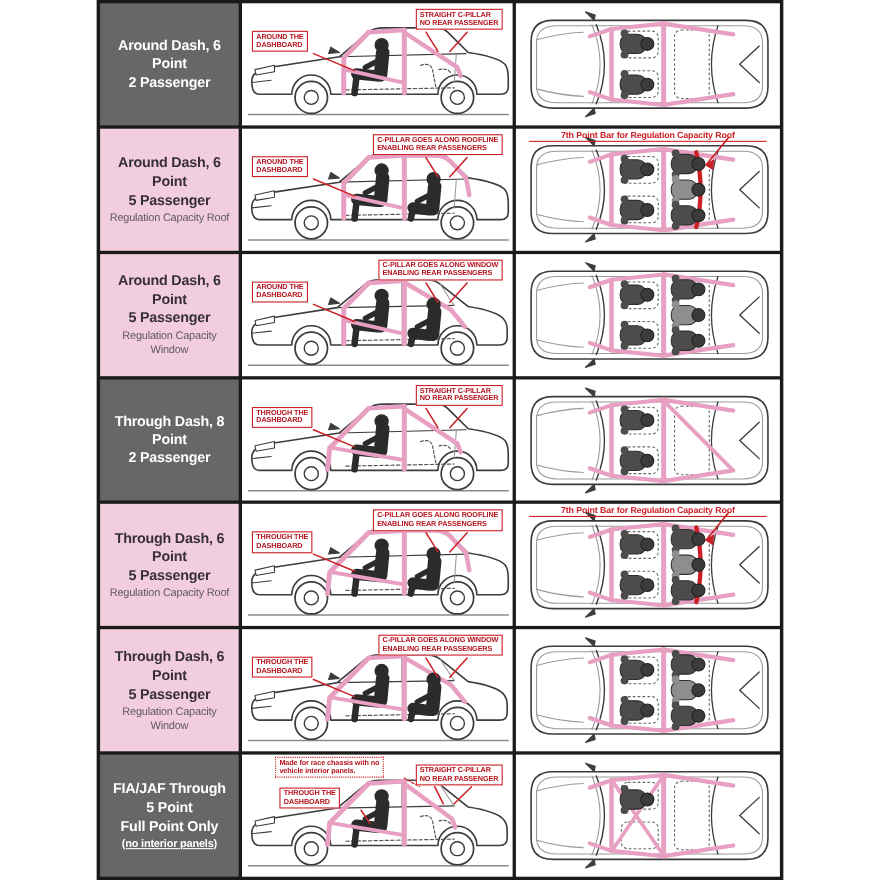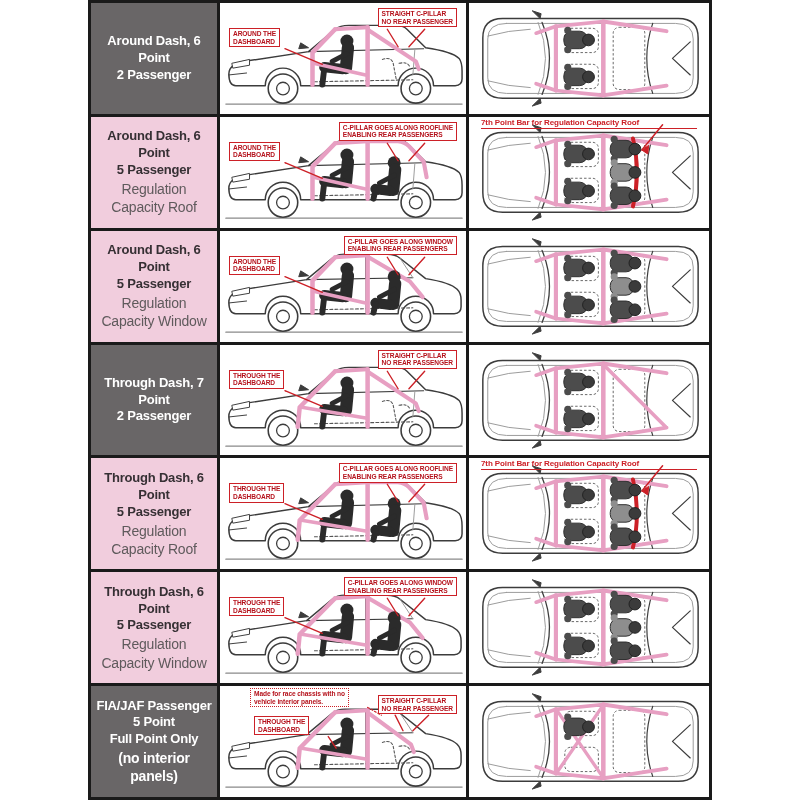--- a/index.html
+++ b/index.html
@@ -9,37 +9,37 @@
     box-sizing:border-box;background:var(--grid);border:3px solid var(--grid);
     display:grid;grid-template-rows:repeat(7,1fr);gap:3px;
   }
   .row{display:grid;grid-template-columns:126px 246px 1fr;gap:3px;min-height:0;}
   .cell{background:#fff;position:relative;overflow:hidden;}
   .label{display:flex;flex-direction:column;justify-content:center;align-items:center;
          text-align:center;padding:4px;box-sizing:border-box;}
   .label.gray{background:var(--gray);color:#ffffff;}
   .label.pink{background:var(--pink);color:#363034;}
   .lb{font-weight:bold;font-size:13px;line-height:1.3;letter-spacing:-0.2px;}
-  .label.pink .lb.small{font-weight:normal;font-size:14px;color:#5f5a5c;margin-top:1px;text-align:center;}
-  .label.gray .lb.small{font-weight:bold;font-size:14px;margin-top:1px;}
+  .label.pink .lb.small{font-weight:normal;font-size:10px;color:#5f5a5c;margin-top:1px;text-align:center;}
+  .label.gray .lb.small{font-weight:bold;font-size:10px;margin-top:1px;text-decoration:underline;}
   .draw{position:absolute;inset:0;}
   .draw svg{display:block;width:100%;height:100%;}
   .callout{
     position:absolute;background:#fff;border:1.6px solid var(--red);
     color:var(--redtext);font-weight:bold;font-size:6.6px;line-height:1.15;
     padding:1px 3px;letter-spacing:-0.1px;white-space:nowrap;z-index:3;
   }
   .callout span{display:block;}
   .callout.dash{left:9px;top:25px;}
   .callout.pillar{right:9px;top:5px;}
   .side.race .callout.dash{left:34px;top:30px;}
   .side.race .callout.pillar{top:9px;}
   .callout.race-note{left:30px;top:2px;border-style:dotted;border-width:1.5px;}
   .top-note{
-    position:absolute;top:1px;left:5%;width:90%;text-align:left;color:var(--red);
+    position:absolute;top:1px;left:5%;width:90%;text-align:center;color:var(--red);
     font-size:8px;font-weight:bold;border-bottom:1.3px solid var(--red);
     padding-bottom:1px;z-index:3;letter-spacing:-0.1px;
   }
 </style>
 </head>
 <body>
 
 <div class="chart">
 
   <div class="row">
@@ -327,21 +327,21 @@
             <circle cx="147" cy="71" r="3.6" fill="#4c4c4c"></circle>
             <circle cx="147" cy="91" r="3.6" fill="#4c4c4c"></circle>
             <circle cx="168" cy="81" r="6" fill="#3b3b3b" stroke="#222" stroke-width="1"></circle>
           </svg>
         </div>
     </div>
   </div>
 
   <div class="row">
     <div class="cell label gray">
-      <div class="lb">Through Dash, 7 Point</div>
+      <div class="lb">Through Dash, 8 Point</div>
       <div class="lb">2 Passenger</div>
     </div>
     <div class="cell side">
       <div class="draw">
           <svg viewBox="0 0 250 114" preserveAspectRatio="none">
             <path d="M6,104 L246,104" fill="none" stroke="#8a8a8a" stroke-width="1.4" stroke-linecap="round" stroke-linejoin="round"></path>
             <circle cx="64" cy="88" r="15" fill="#fff" stroke="#3c3c3c" stroke-width="1.6"></circle>
             <circle cx="64" cy="88" r="6.5" fill="none" stroke="#3c3c3c" stroke-width="1.3"></circle>
             <circle cx="199" cy="88" r="15" fill="#fff" stroke="#3c3c3c" stroke-width="1.6"></circle>
             <circle cx="199" cy="88" r="6.5" fill="none" stroke="#3c3c3c" stroke-width="1.3"></circle>
@@ -618,21 +618,21 @@
             <circle cx="147" cy="71" r="3.6" fill="#4c4c4c"></circle>
             <circle cx="147" cy="91" r="3.6" fill="#4c4c4c"></circle>
             <circle cx="168" cy="81" r="6" fill="#3b3b3b" stroke="#222" stroke-width="1"></circle>
           </svg>
         </div>
     </div>
   </div>
 
   <div class="row">
     <div class="cell label gray">
-      <div class="lb">FIA/JAF Passenger</div>
+      <div class="lb">FIA/JAF Through</div>
       <div class="lb">5 Point</div>
       <div class="lb">Full Point Only</div>
       <div class="lb small">(no interior panels)</div>
     </div>
     <div class="cell side race">
       <div class="draw">
           <svg viewBox="0 0 250 114" preserveAspectRatio="none">
             <path d="M6,104 L246,104" fill="none" stroke="#8a8a8a" stroke-width="1.4" stroke-linecap="round" stroke-linejoin="round"></path>
             <circle cx="64" cy="88" r="15" fill="#fff" stroke="#3c3c3c" stroke-width="1.6"></circle>
             <circle cx="64" cy="88" r="6.5" fill="none" stroke="#3c3c3c" stroke-width="1.3"></circle>

